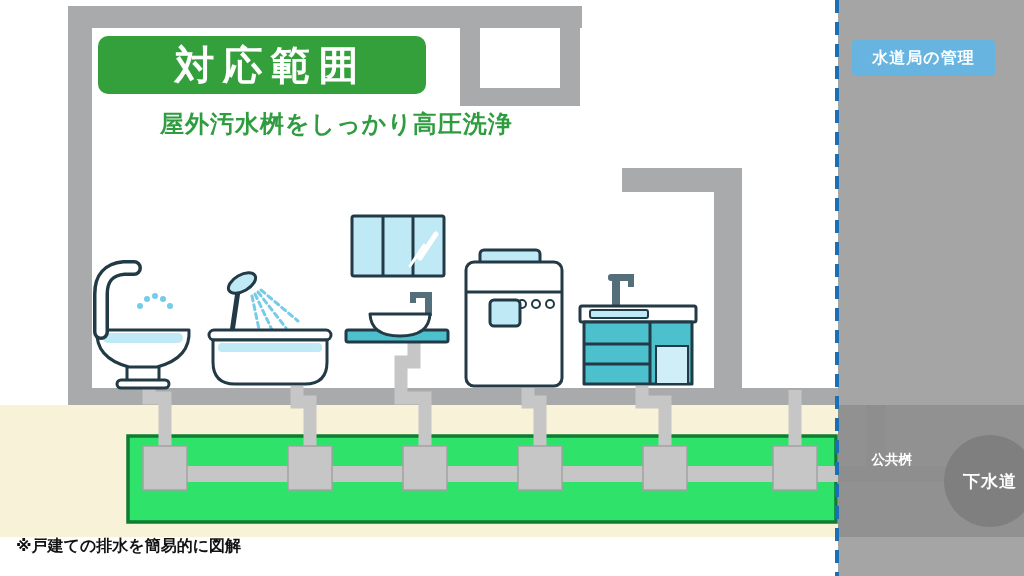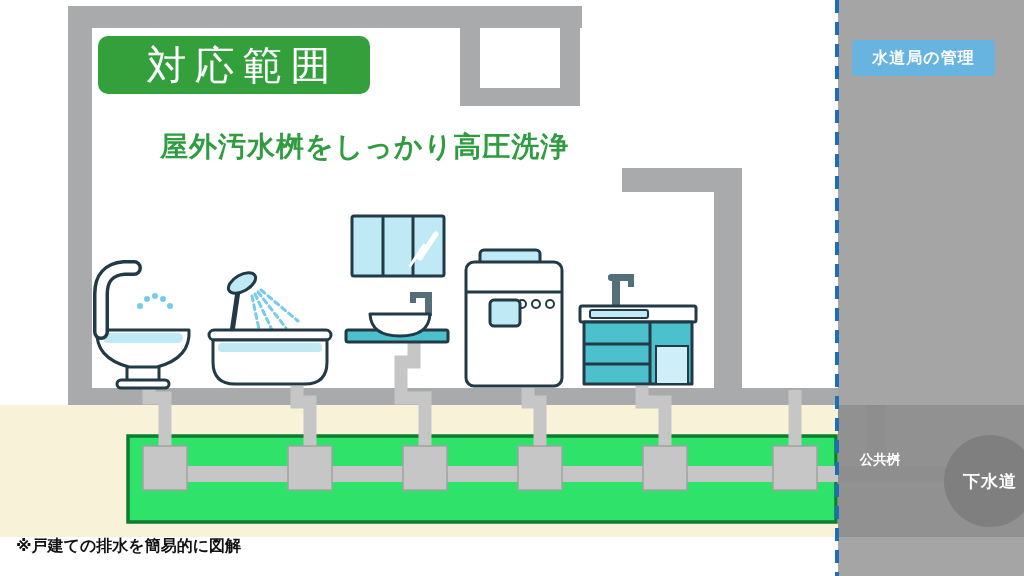--- a/index.html
+++ b/index.html
@@ -36,37 +36,37 @@
   .water{fill:var(--water-blue);}
   .teal-fill{fill:var(--teal);}
   .metal{fill:#546e7a;}
   .pipe-stroke{stroke:var(--pipe-gray);stroke-width:13px;fill:none;stroke-linejoin:miter;}
   .pit{fill:var(--pipe-gray);stroke:#a3a3a3;stroke-width:1.5px;}
   .spray{stroke:var(--water-spray);stroke-width:3px;fill:none;stroke-linecap:round;stroke-dasharray:5 4;}
   .dark-line{stroke:var(--fixture-outline);stroke-width:3px;}
 
   .overlay{position:absolute;}
   .title-badge{
-    left:98px;top:36px;width:272px;height:58px;
+    left:98px;top:36px;width:328px;height:58px;
     background:var(--badge-green);border-radius:10px;
     display:flex;align-items:center;justify-content:center;
-    color:#ffffff;font-size:40px;font-weight:normal;letter-spacing:8px;text-indent:8px;padding-left:9px;
+    color:#ffffff;font-size:40px;font-weight:bold;letter-spacing:8px;text-indent:8px;padding-left:9px;
   }
   .subtitle{
     left:160px;top:108px;
-    color:var(--text-green);font-size:28px;font-weight:bold;letter-spacing:1px;margin-top:20px;
+    color:var(--text-green);font-size:24px;font-weight:bold;letter-spacing:1px;
   }
   .mgmt-badge{
     left:852px;top:40px;width:143px;height:36px;
     background:var(--badge-blue);border-radius:4px;
     display:flex;align-items:center;justify-content:center;
     color:#ffffff;font-size:16px;font-weight:bold;letter-spacing:1px;
   }
   .public-pit-label{
-    left:848px;top:451px;width:64px;text-align:center;
+    left:848px;top:451px;width:64px;text-align:right;
     color:#ffffff;font-size:13.5px;font-weight:bold;
   }
   .sewer-label{
     left:944px;top:435px;width:92px;height:92px;
     display:flex;align-items:center;justify-content:center;
     color:#ffffff;font-size:17px;font-weight:bold;letter-spacing:1px;
   }
   .footnote{
     left:16px;top:536px;
     color:#111111;font-size:16px;font-weight:bold;

